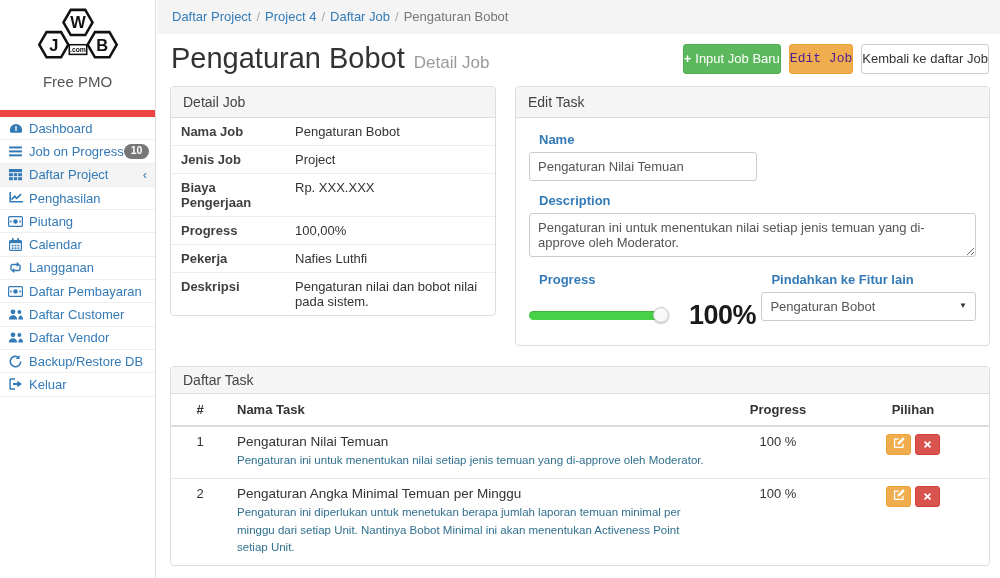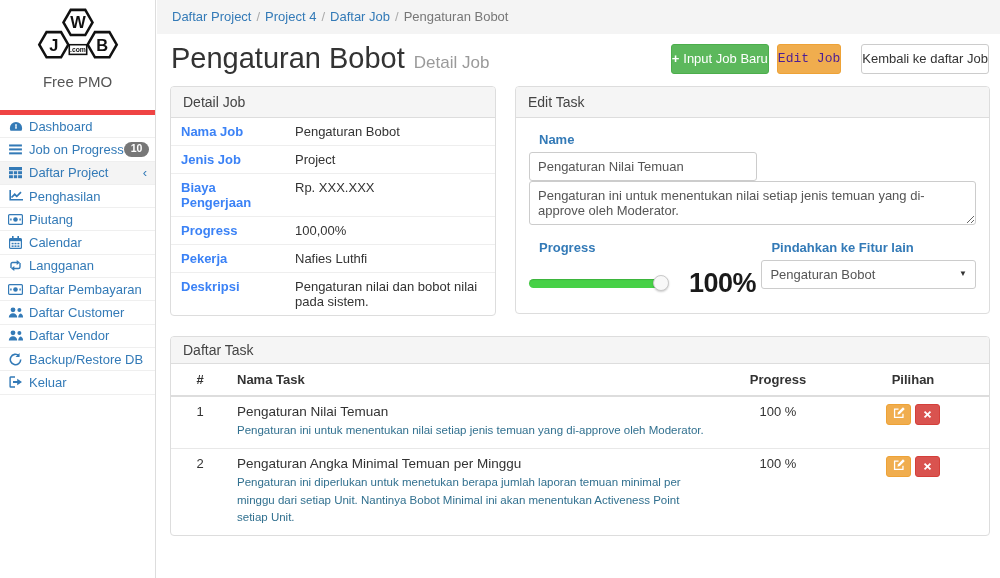--- a/index.html
+++ b/index.html
@@ -8,21 +8,21 @@
     width:1000px; height:578px; overflow:hidden;
     font-family:"Liberation Sans","DejaVu Sans",sans-serif;
     font-size:13px; color:#333; background:#fff;
   }
   a { text-decoration:none; }
 
   
   .sidebar { position:absolute; left:0; top:0; bottom:0; width:156px; background:#fff; border-right:1px solid #ddd; }
   .logo-block { text-align:center; padding:6px 0 0; }
   .free-pmo { color:#555; font-size:15px; margin:4px 0 20px; }
-  .menu { border-top:5px solid #ef4444; }
+  .menu { border-top:7px solid #ef4444; }
   .menu-item { display:flex; align-items:center; height:23.3px; padding:0 8px 0 7px; color:#337ab7; border-bottom:1px solid #efefef; cursor:pointer; background:#fff; }
   .menu-item.active { background:#f4f4f4; }
   .menu-item .mi-icon { width:17px; display:inline-flex; justify-content:center; margin-right:5px; flex:none; }
   .menu-item .mi-label { white-space:nowrap; }
   .badge { margin-left:auto; background:#777; color:#fff; border-radius:10px; padding:1px 7px 2px; font-size:10.5px; font-weight:bold; line-height:1.1; }
   .chev { margin-left:auto; color:#337ab7; font-size:13px; line-height:1; }
 
   
   .content { margin-left:157px; }
   .breadcrumb { background:#f4f4f4; padding:9px 15px 10px; font-size:13px; color:#777; }
@@ -30,36 +30,36 @@
   .breadcrumb .sep { color:#aaa; margin:0 5px; }
 
   .page-header { display:flex; align-items:center; padding:9px 11px 11px 14px; }
   .page-title { font-size:29px; font-weight:400; color:#333; line-height:1.1; }
   .page-subtitle { color:#9a9a9a; font-size:17px; margin-left:9px; padding-top:8px; }
   .header-buttons { margin-left:auto; display:flex; gap:8px; align-items:center; }
 
   .btn { border-radius:3px; padding:6px 0; font-size:13px; border:1px solid transparent; cursor:pointer; font-family:inherit; line-height:1.3; }
   .btn-success { background:#5cb85c; border-color:#4cae4c; color:#fff; }
   .btn-warning { background:#f0ad4e; border-color:#eea236; color:#4c1d95;font-family:Liberation Mono, monospace; }
-  .btn-default { background:#fff; border-color:#ccc; color:#333;margin-left:12px; }
+  .btn-default { background:#fff; border-color:#ccc; color:#333; }
   .btn-sm { padding:3px 8px; font-size:12px; }
   .plus { font-weight:bold; margin-right:4px; }
 
   .main { padding:0 10px 0 13px; }
   .row-panels { display:flex; gap:19px; align-items:flex-start; }
   .panel { border:1px solid #ddd; border-radius:4px; background:#fff; }
   .panel-heading { background:#f5f5f5; padding:7px 12px; border-bottom:1px solid #ddd; color:#444; font-size:14px; border-radius:3px 3px 0 0; }
 
   
   .detail-panel { width:326px; flex:none; }
   .detail-table { width:100%; border-collapse:collapse; font-size:13px; }
   .detail-table tr { border-bottom:1px solid #eee; }
   .detail-table tr:last-child { border-bottom:none; }
   .detail-table td { padding:6px 10px; vertical-align:top; }
-  .detail-table td.dl { font-weight:bold; width:114px; color:#3b82f6; }
+  .detail-table td.dl { font-weight:bold; width:114px; color:#404040; }
 
   
   .edit-panel { flex:1; }
   .panel-body { padding:11px 13px 14px; }
   .form-label { color:#337ab7; font-weight:bold; font-size:13px; display:block; margin:3px 10px 5px; }
   .text-input { width:228px; padding:6px 8px; border:1px solid #ccc; border-radius:3px; font-size:13px; color:#555; font-family:inherit; }
   .desc-area { width:100%; height:44px; padding:6px 8px; border:1px solid #ccc; border-radius:3px; font-size:13px; color:#555; font-family:inherit; resize:vertical; }
   .form-row { display:flex; margin-top:9px; }
   .left-col { width:52%; }
   .right-col { flex:1; }
@@ -303,20 +303,21 @@
             </tbody>
         </table>
       </div>
 
       <div class="panel edit-panel">
         <div class="panel-heading">Edit Task</div>
         <div class="panel-body">
           <label class="form-label">Name</label>
           <input class="text-input" type="text" value="Pengaturan Nilai Temuan" style="">
 
+          <label class="form-label" style="margin-top:12px">Description</label>
           <textarea class="desc-area" style="">Pengaturan ini untuk menentukan nilai setiap jenis temuan yang di-approve oleh Moderator.</textarea>
 
           <div class="form-row">
             <div class="left-col">
               <label class="form-label">Progress</label>
               <div class="slider-row">
                 <div class="slider">
                   <div class="slider-handle"></div>
                 </div>
                 <span class="progress-pct">100%</span>

